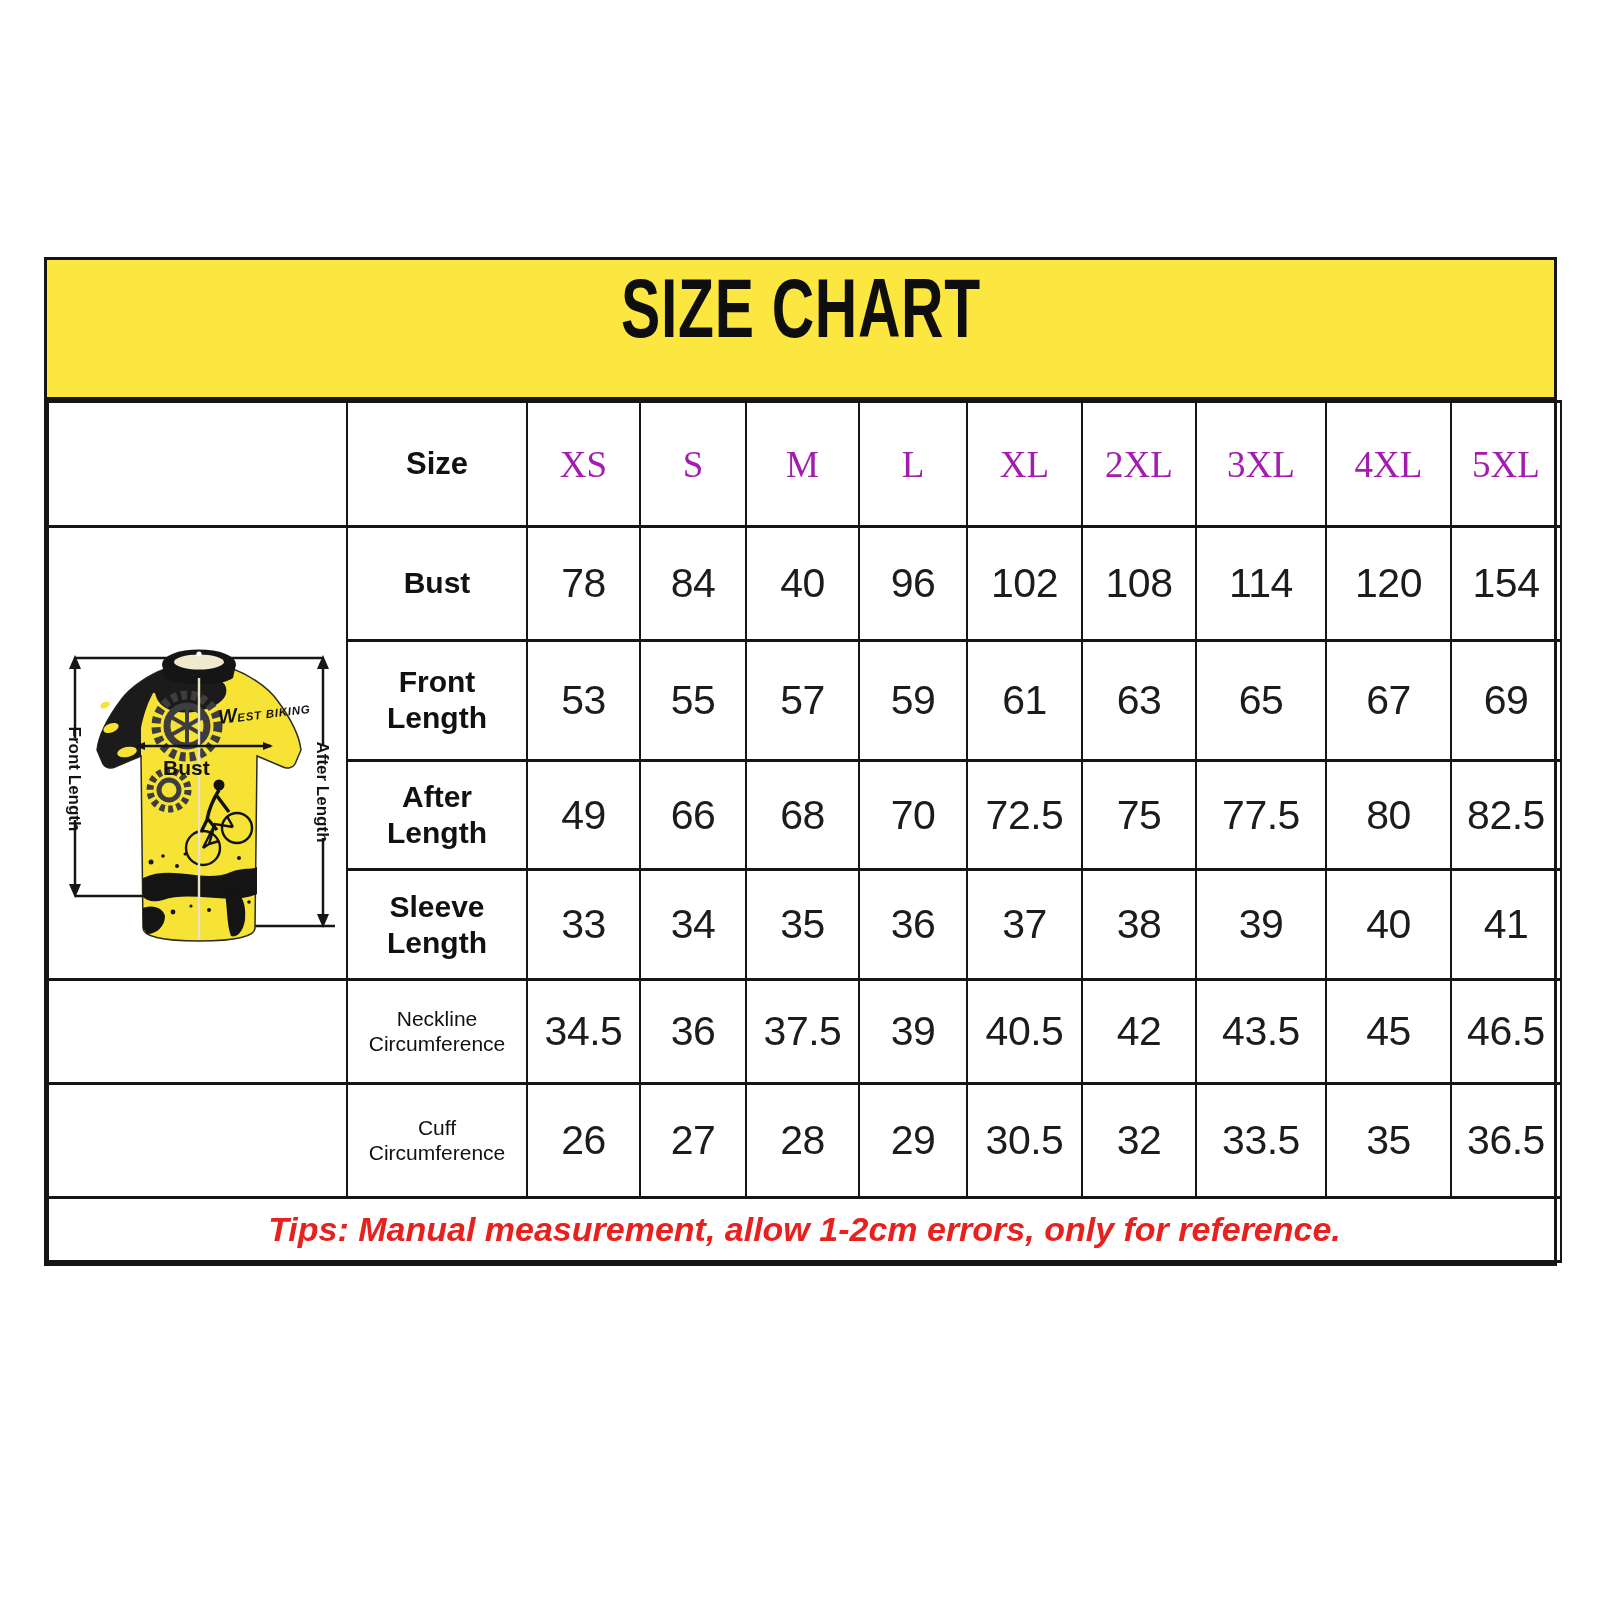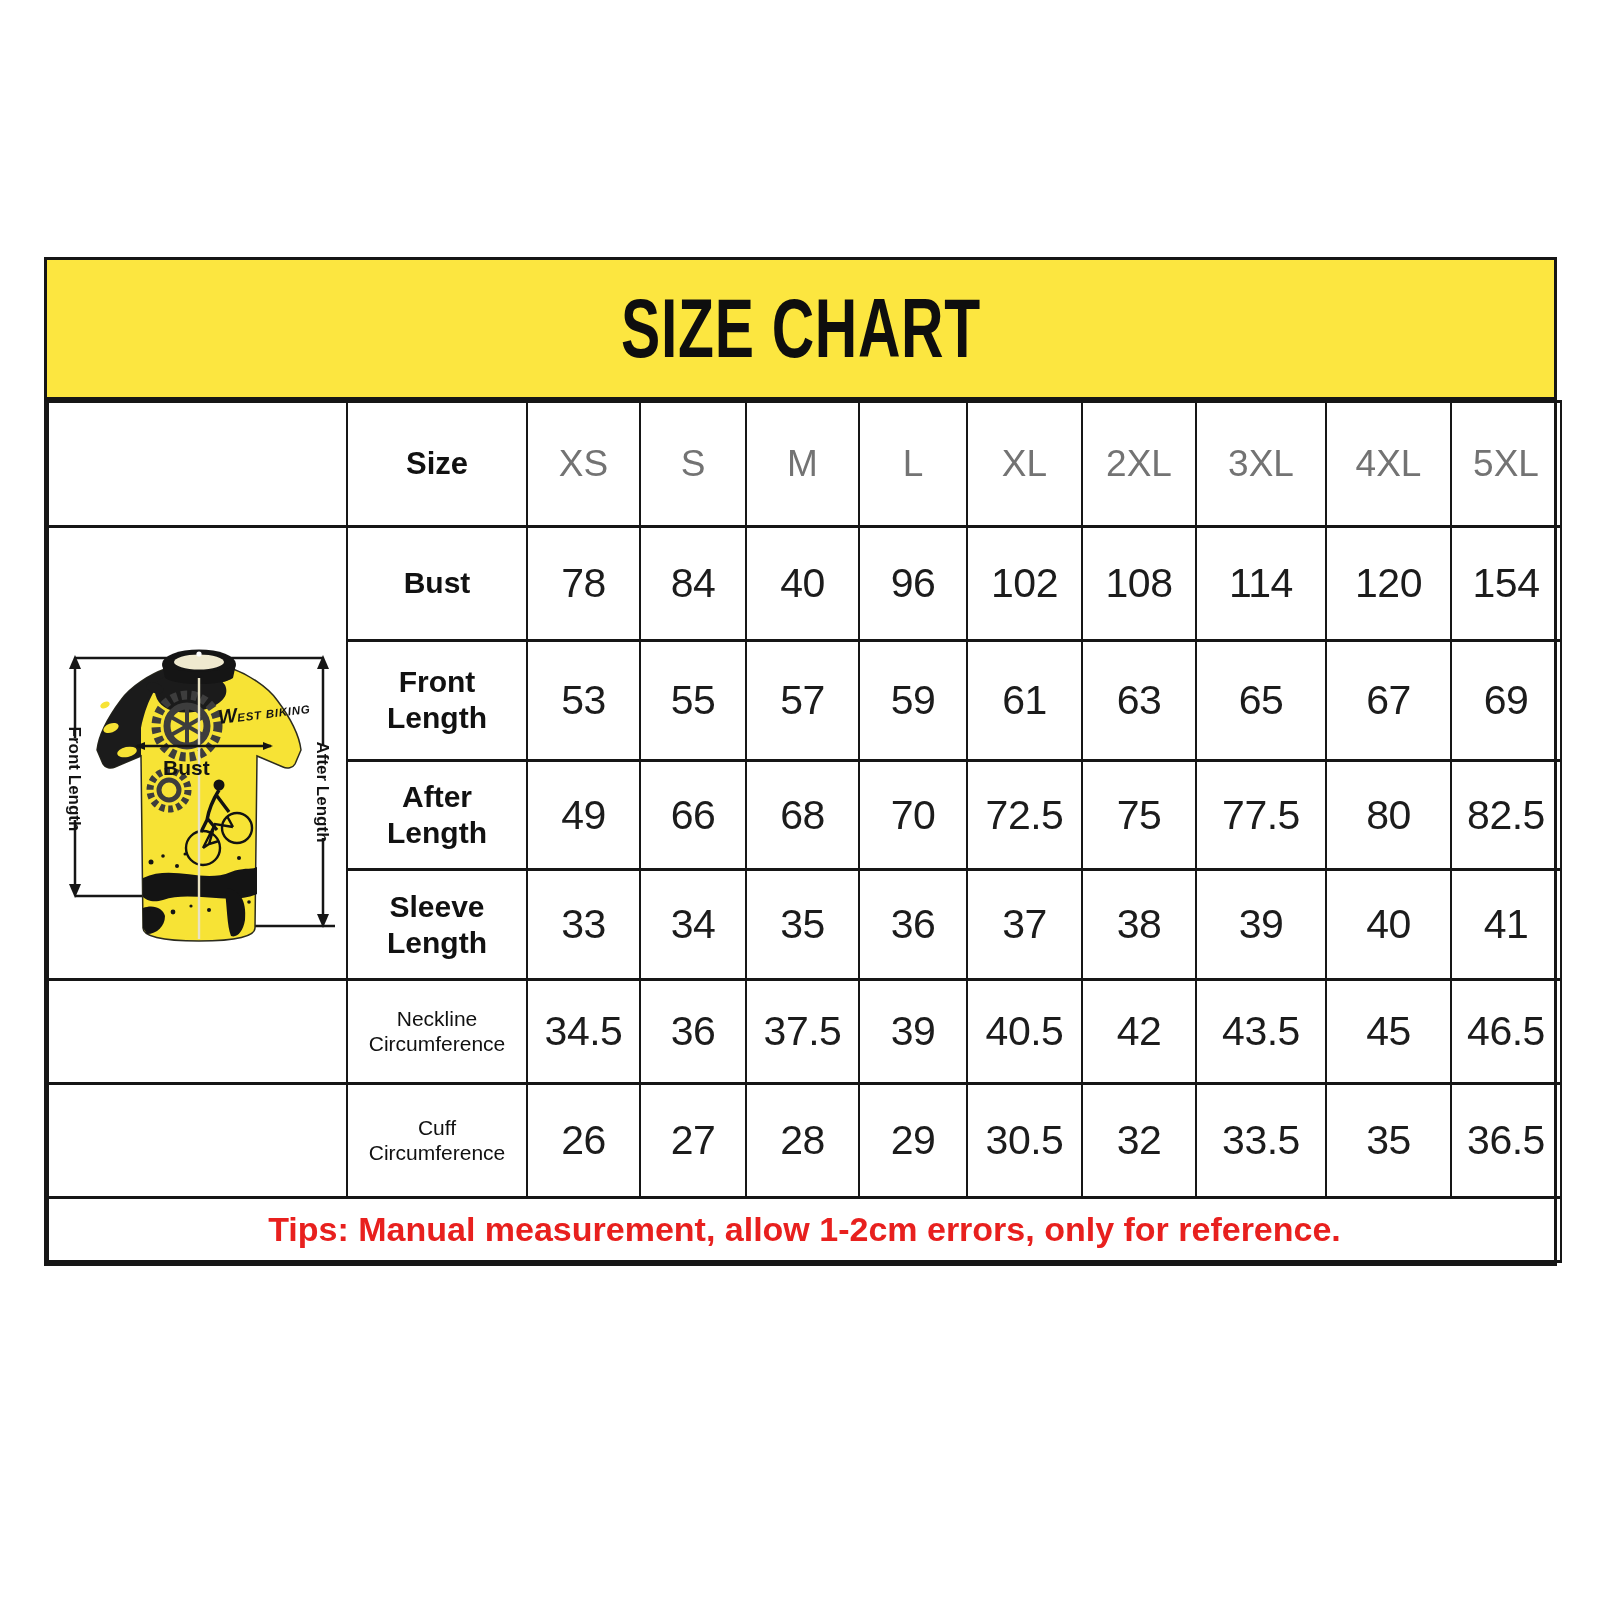--- a/index.html
+++ b/index.html
@@ -1,27 +1,27 @@
 <!DOCTYPE html>
 <html><head>
 <meta charset="utf-8">
 <style>
   html,body{margin:0;padding:0;background:#ffffff;}
   body{width:1601px;height:1601px;position:relative;font-family:"Liberation Sans",sans-serif;color:#161616;}
   .table-wrap{position:absolute;left:44px;top:257px;width:1513px;border:3px solid #161616;background:#fff;box-sizing:border-box;}
-  .title-bar{height:137px;background:#FCE640;border-bottom:3px solid #161616;display:flex;align-items:center;justify-content:center;}
+  .title-bar{height:137px;background:#FCE640;border-bottom:3px solid #161616;display:flex;justify-content:center;}
   .title-bar span{display:inline-block;transform:scaleX(0.70);font-size:84px;font-weight:700;letter-spacing:1px;color:#0e0e0e;white-space:nowrap;}
   table.size{border-collapse:collapse;width:100%;table-layout:fixed;}
   table.size td{border:2px solid #161616;border-top-width:3px;border-bottom-width:3px;text-align:center;vertical-align:middle;padding:0;box-sizing:border-box;overflow:hidden;}
-  td.szcode{font-family:Liberation Sans, sans-serif;font-size:37px;color:#737373;}
+  td.szcode{font-family:Liberation Serif, serif;font-size:37px;color:#a21caf;}
   td.num{font-size:41px;color:#1c1c1c;letter-spacing:-0.5px;}
   td.rowlabel{font-weight:700;font-size:30px;line-height:1.2;color:#111;}
   td.rowlabel-sm{font-weight:400;font-size:21px;line-height:1.18;text-align:left;padding-left:4px;color:#111;}
   td.sizehead{font-weight:700;font-size:31px;color:#111;}
-  td.tips{font-weight:700;font-size:34px;color:#E8201E;border-top-width:4px;}
+  td.tips{font-weight:700;font-size:34px;color:#E8201E;border-top-width:4px;font-style:italic;}
   td.imgcell{vertical-align:middle;}
   svg text{font-family:"Liberation Sans",sans-serif;}
   .vlabel{font-size:17px;font-weight:700;fill:#131313;}
 </style>
 </head>
 <body>
 
 <div class="table-wrap">
   <div class="title-bar">
     <span>SIZE CHART</span>

